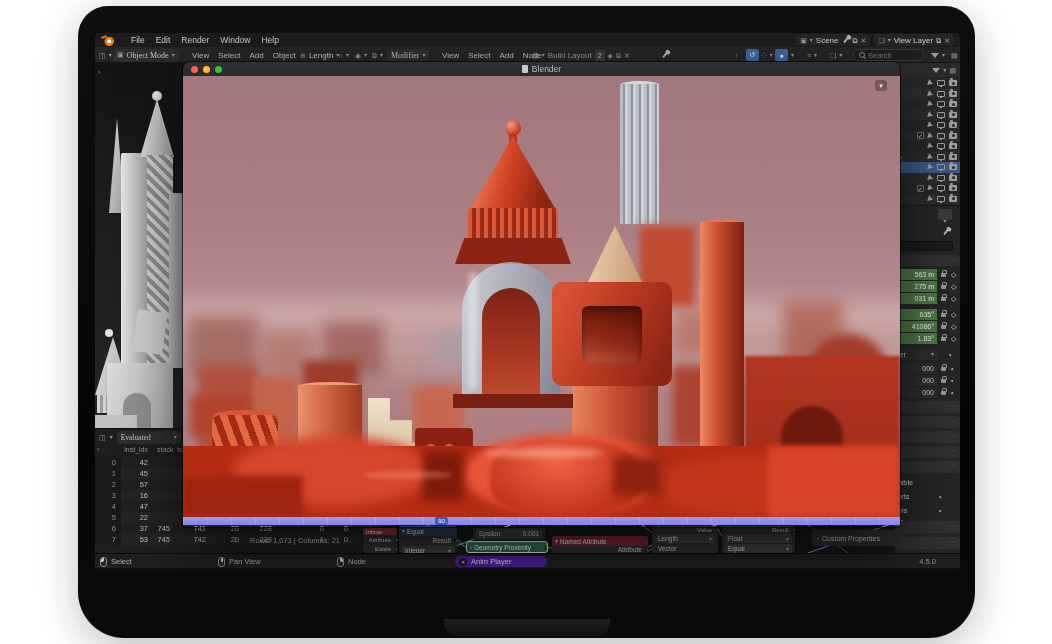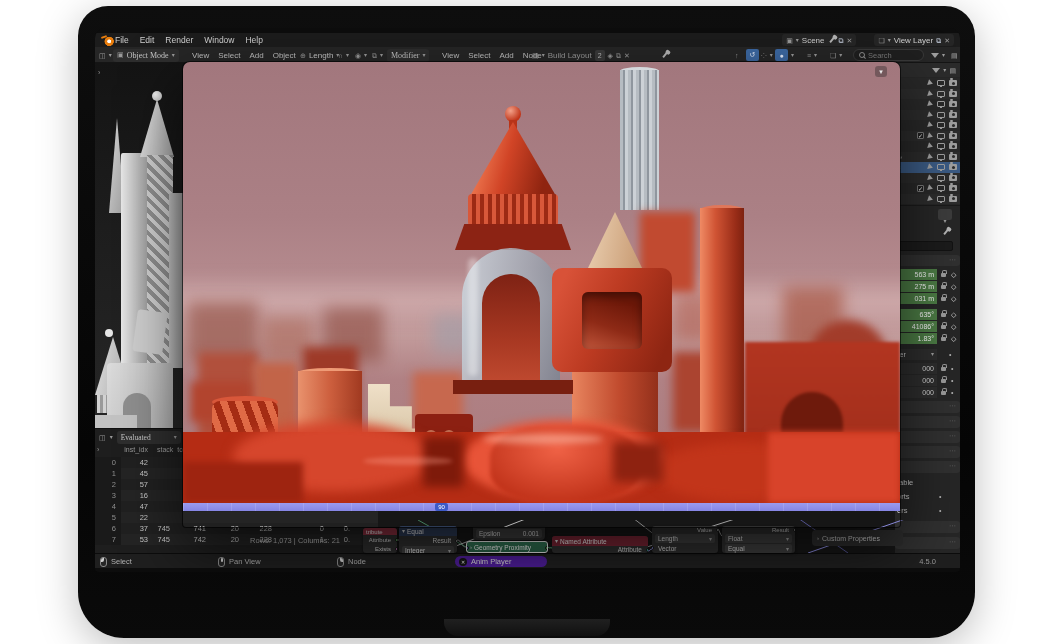--- a/index.html
+++ b/index.html
@@ -10,31 +10,31 @@
   .laptop { position:absolute; left:78px; top:6px; width:897px; height:632px;
     background:linear-gradient(180deg,#0e0e0e,#050505 70%,#0a0a0a);
     border-radius:30px 30px 46px 46px; box-shadow:0 10px 40px rgba(0,0,0,.25); }
   .notch { position:absolute; left:50%; transform:translateX(-50%); bottom:2px; width:166px; height:17px;
     background:linear-gradient(180deg,#202020,#101010); border-radius:0 0 14px 14px; }
   .screen { position:absolute; left:17px; top:22px; width:865px; height:544px; background:#0d0d0d;
     border-radius:10px 10px 4px 4px; overflow:hidden; }
 
   
   .topbar { position:absolute; left:0; top:5px; width:865px; height:14px; background:#1c1c1c; }
-  .tb-menus { position:absolute; left:20px; top:0; height:14px; display:flex; gap:11px; align-items:center; }
+  .tb-menus { position:absolute; left:36px; top:0; height:14px; display:flex; gap:11px; align-items:center; }
   .tb-menu { font-size:8.5px; color:#cfcfcf; cursor:default; }
   .blogo { position:absolute; left:8px; top:2px; width:11px; height:11px;
     background:radial-gradient(circle at 56% 58%, #ffffff 0 1.6px, #e87d0d 2.2px 4.4px, transparent 4.9px); }
   .blogo::before { content:""; position:absolute; left:-2px; top:1px; width:6px; height:2px; background:#e87d0d;
     border-radius:2px; transform:rotate(-20deg); }
   .tb-tabs { position:absolute; left:150px; top:0; height:14px; display:flex; align-items:center; }
   .tb-tab { font-size:8.5px; color:#8e8e8e; padding:2px 7px; border-radius:4px 4px 0 0; cursor:default; white-space:nowrap; }
   .tb-tab.active { background:#3a3a3a; color:#e6e6e6; }
   .tb-plus { font-size:9px; color:#9a9a9a; margin-left:4px; }
-  .tb-right { position:absolute; right:0; top:0; height:14px; display:flex; align-items:center; gap:18px; padding-right:6px; }
+  .tb-right { position:absolute; right:0; top:0; height:14px; display:flex; align-items:center; gap:4px; padding-right:6px; }
   .sel-box { display:flex; align-items:center; gap:3px; background:#262626; border-radius:3px; padding:1px 4px; height:12px; }
   .sel-label { font-size:8px; color:#d0d0d0; }
   .ico-g { font-size:7px; color:#9a9a9a; line-height:1; }
   .ico-b { font-size:7px; color:#cfd8e8; line-height:1; }
   .chev { font-size:6px; color:#9a9a9a; line-height:1; }
 
   
   .hdr2 { position:absolute; left:0; top:19px; width:865px; height:16px; background:#262626; border-bottom:1px solid #151515; }
   .h2item { position:absolute; top:0; height:16px; display:flex; align-items:center; gap:3px; }
   .h2text { font-size:8px; color:#c6c6c6; white-space:nowrap; }
@@ -588,20 +588,29 @@
             </div>
           </div>
         <div class="sb-pill">
           <span class="stopico">✕</span>
           <span class="sb-label" style="color:#d5d5d5">Anim Player</span>
         </div>
         <span class="sb-version">4.5.0</span>
       </div>
 
       <div class="floatwin">
+        <div class="titlebar">
+          <span class="tl r" style="background:#ff5f57"></span>
+          <span class="tl y" style="background:#febc2e"></span>
+          <span class="tl g" style="background:#28c840"></span>
+          <span class="wtitle">
+            <span class="docico"></span>
+            <span>Blender</span>
+          </span>
+        </div>
         <div class="rw-content">
 
           <div class="sc" style="left:-20px;top:210px;width:760px;height:60px;background:linear-gradient(180deg,rgba(231,198,196,0),rgba(228,196,194,.5),rgba(231,198,196,0));filter:blur(6px)"></div>
 
           <div class="sc" style="left:5px;top:240px;width:70px;height:60px;background:#9a5a4e;filter:blur(8px);opacity:.7"></div>
           <div class="sc" style="left:80px;top:255px;width:50px;height:45px;background:#ad6a5a;filter:blur(8px);opacity:.6"></div>
           <div class="sc" style="left:140px;top:245px;width:60px;height:55px;background:#8d4a3e;filter:blur(8px);opacity:.6"></div>
           <div class="sc" style="left:250px;top:252px;width:40px;height:40px;background:#9aa0ad;filter:blur(8px);opacity:.5"></div>
           <div class="sc" style="left:460px;top:255px;width:25px;height:35px;background:#a8aeb8;filter:blur(7px);opacity:.5"></div>
           <div class="sc" style="left:490px;top:230px;width:40px;height:50px;background:#b26152;filter:blur(8px);opacity:.6"></div>

